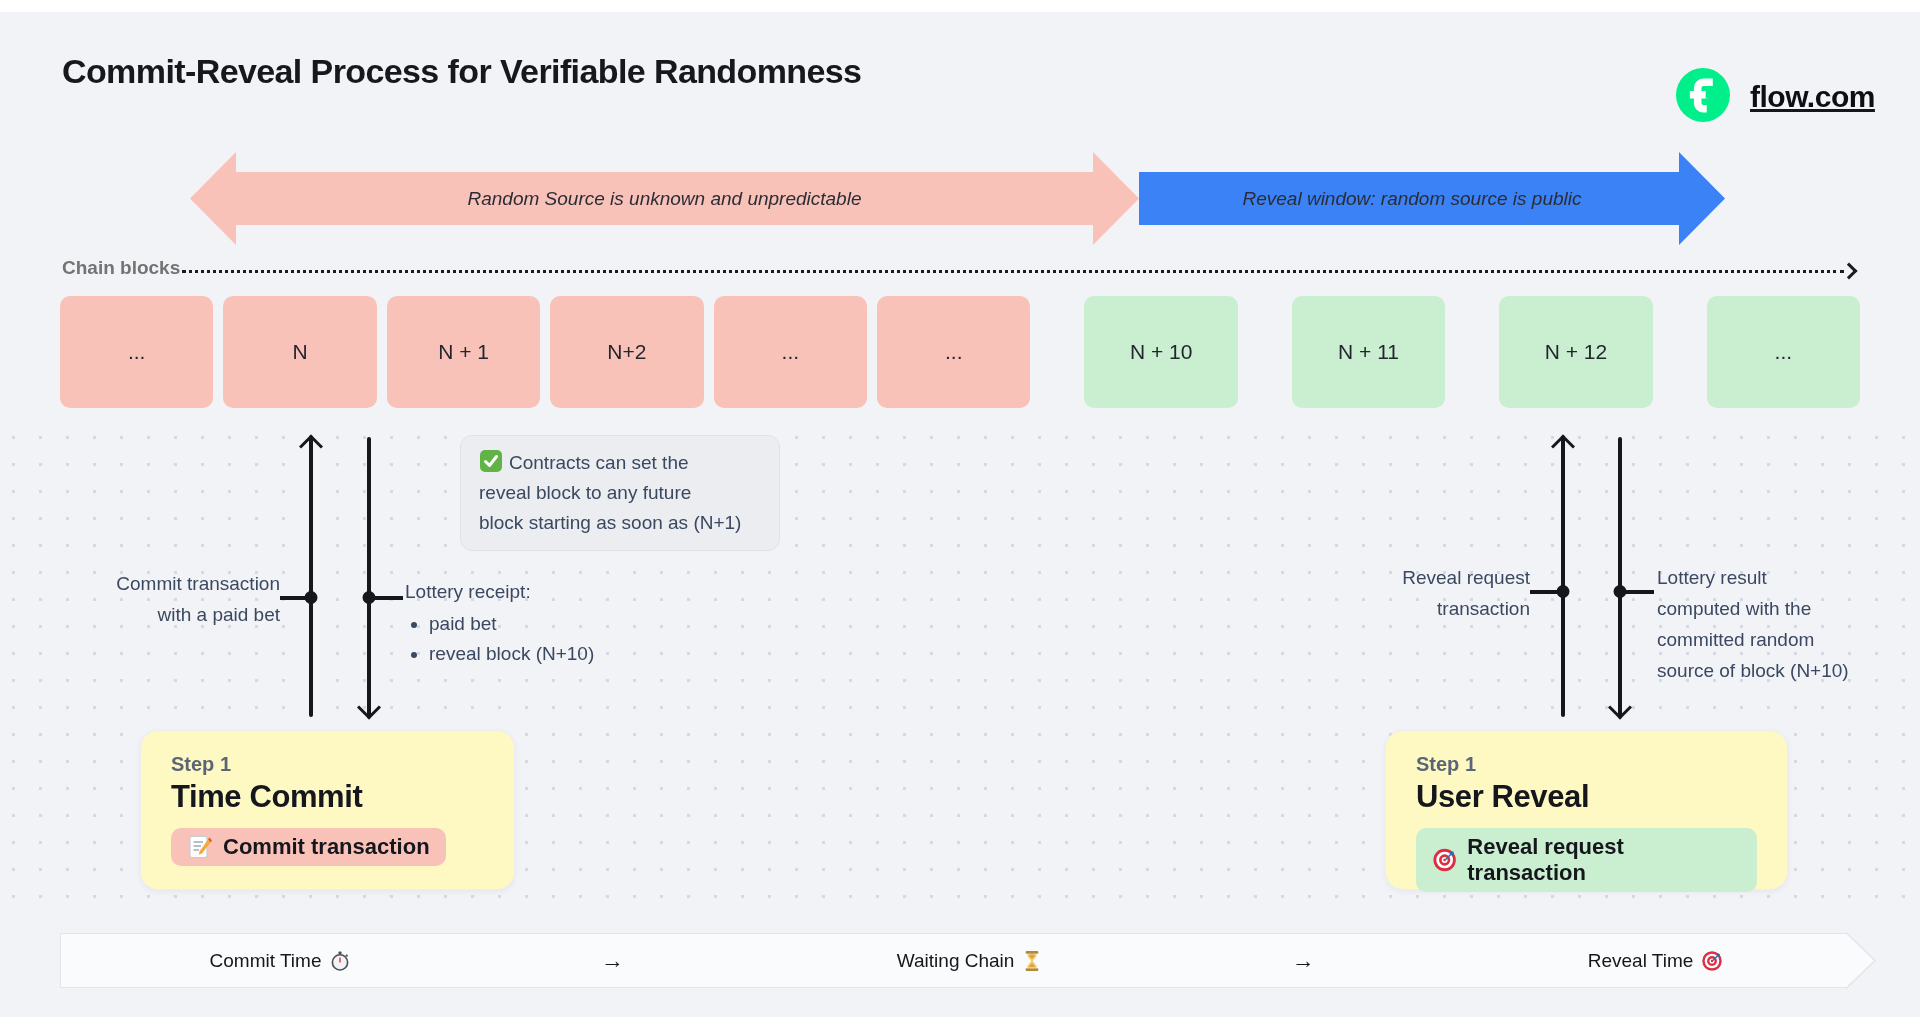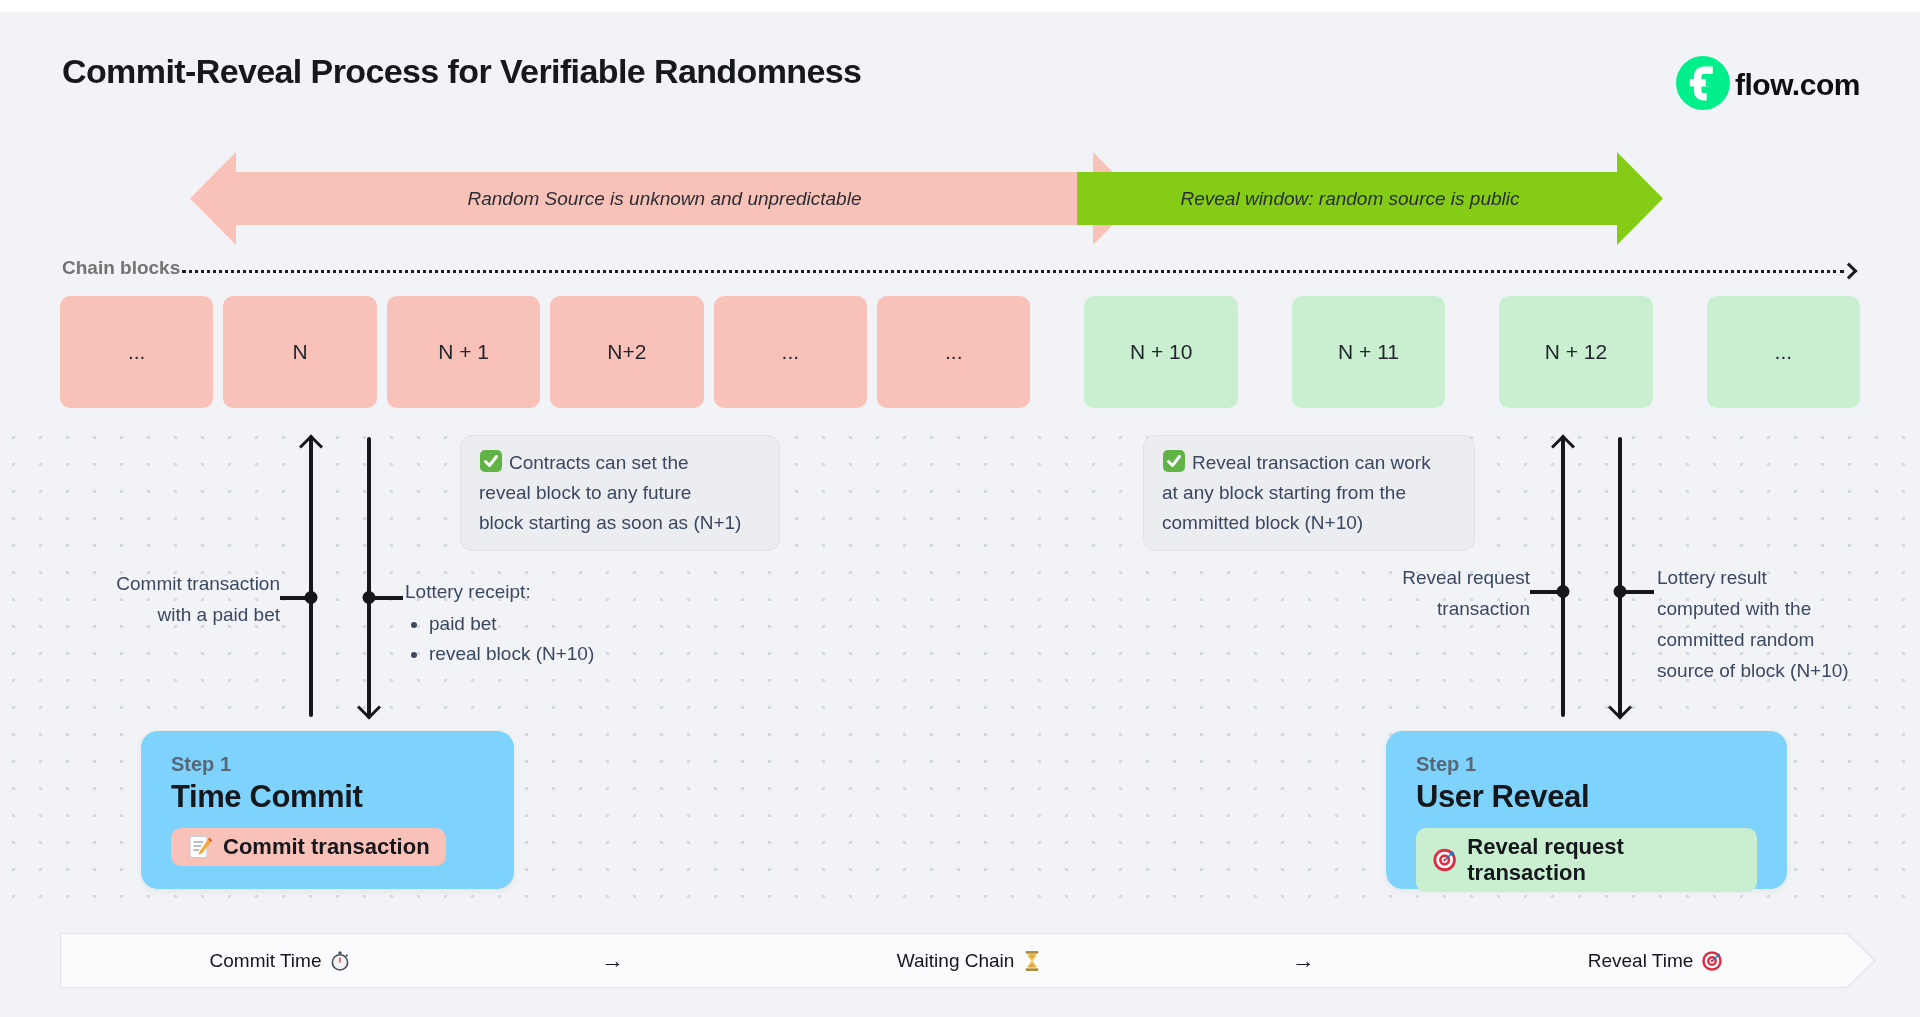--- a/index.html
+++ b/index.html
@@ -11,32 +11,32 @@
   .top-strip { position:absolute; left:0; top:0; width:1920px; height:12px; background:#ffffff; }
   .dot-pattern {
     position:absolute; left:0; top:424px; width:1920px; height:498px;
     background-image: radial-gradient(circle, #d5d9e3 1.7px, transparent 1.9px);
     background-size: 27px 27px;
   }
   .page-title {
     position:absolute; left:62px; top:52px; font-size:34px; font-weight:700;
     letter-spacing:-0.6px; color:#16181d;
   }
-  .brand { position:absolute; left:1676px; top:56px; display:flex; align-items:center; gap:5px; cursor:pointer; }
+  .brand { position:absolute; left:1676px; top:68px; display:flex; align-items:center; gap:20px; cursor:pointer;text-decoration:underline; }
   .brand-name { font-size:30px; font-weight:800; color:#0d0f14; letter-spacing:-0.5px; }
 
   
   .phase-arrow { position:absolute; top:152px; height:93px; display:flex; align-items:center; justify-content:center;
     font-size:19px; color:#2a2d35;font-style:italic; }
   .phase-arrow.pink {
     left:190px; width:949px; background:#f9c2b9;
     clip-path: polygon(0 50%, 46px 0, 46px 21.5%, calc(100% - 46px) 21.5%, calc(100% - 46px) 0, 100% 50%, calc(100% - 46px) 100%, calc(100% - 46px) 78.5%, 46px 78.5%, 46px 100%);
   }
   .phase-arrow.green {
-    left:1077px; width:586px; background:#84cc16; padding-right:40px;
+    left:1139px; width:586px; background:#3b82f6; padding-right:40px;
     clip-path: polygon(0 21.5%, calc(100% - 46px) 21.5%, calc(100% - 46px) 0, 100% 50%, calc(100% - 46px) 100%, calc(100% - 46px) 78.5%, 0 78.5%);
   }
 
   
   .chain-label { position:absolute; left:62px; top:257px; font-size:19px; font-weight:700; color:#737373; }
   .chain-line { position:absolute; left:182px; top:270px; width:1662px; border-top:3px dotted #1a1c22; }
   .chain-line-head { position:absolute; left:1843px; top:265px; width:12px; height:12px;
     border-top:3px solid #1a1c22; border-right:3px solid #1a1c22; transform:rotate(45deg); }
 
   .blocks-row { position:absolute; left:60px; top:296px; width:1800px; height:112px; display:flex; gap:10px; }
@@ -63,21 +63,21 @@
   .varrow .dot { position:absolute; left:50%; transform:translateX(-50%); width:13px; height:13px;
     border-radius:50%; background:#15171d; }
   .connector { position:absolute; height:3.5px; background:#15171d; }
 
   .flow-label { position:absolute; font-size:19px; line-height:31px; color:#3a4860; white-space:pre-line; }
   .flow-label.right-align { text-align:right; }
   .receipt-title { font-size:19px; line-height:30px; color:#3a4860; }
   .receipt-list { margin:2px 0 12px 0; padding-left:24px; color:#3a4860; font-size:19px; line-height:30px; }
 
   
-  .step-card { position:absolute; top:730px; height:160px; background:#7dd3fc; border:1px solid #eceef2;
+  .step-card { position:absolute; top:730px; height:160px; background:#fef9c3; border:1px solid #eceef2;
     border-radius:18px; box-shadow:0 2px 6px rgba(20,23,40,0.05); padding:22px 30px; }
   .step-card.one { left:140px; width:375px; }
   .step-card.two { left:1385px; width:403px; }
   .step-kicker { font-size:20px; font-weight:700; color:#5a6577; }
   .step-title { font-size:31px; font-weight:800; color:#15171d; margin-top:3px; letter-spacing:-0.4px; }
   .step-pill { display:inline-flex; align-items:center; gap:10px; margin-top:13px; padding:6px 16px;
     border-radius:10px; font-size:22px; font-weight:600; color:#15171d; }
   .step-pill.pink { background:#f9c2b9; }
   .step-pill.green { background:#c9efd0; }
 
@@ -135,28 +135,20 @@
     </div>
 
   <div class="note left">
     <svg width="24" height="24" viewBox="0 0 24 24">
         <rect x="1" y="1" width="22" height="22" rx="5" fill="#61b346"></rect>
         <path d="M6.5 12.5l4 4 7-9" stroke="#ffffff" stroke-width="3" fill="none" stroke-linecap="round" stroke-linejoin="round"></path>
       </svg><span class="note-text">Contracts can set the
 reveal block to any future
 block starting as soon as (N+1)</span>
   </div>
-  <div class="note right">
-    <svg width="24" height="24" viewBox="0 0 24 24">
-        <rect x="1" y="1" width="22" height="22" rx="5" fill="#61b346"></rect>
-        <path d="M6.5 12.5l4 4 7-9" stroke="#ffffff" stroke-width="3" fill="none" stroke-linecap="round" stroke-linejoin="round"></path>
-      </svg><span class="note-text">Reveal transaction can work
-at any block starting from the
-committed block (N+10)</span>
-  </div>
 
   <div class="varrow" style="left:309px; top:437px; height:280px;">
     <span class="head up"></span>
     <span class="dot" style="top:154px;"></span>
   </div>
   <div class="varrow" style="left:367px; top:437px; height:280px;">
     <span class="head down"></span>
     <span class="dot" style="top:154px;"></span>
   </div>
   <div class="connector" style="left:280px; top:596px; width:31px;"></div>

